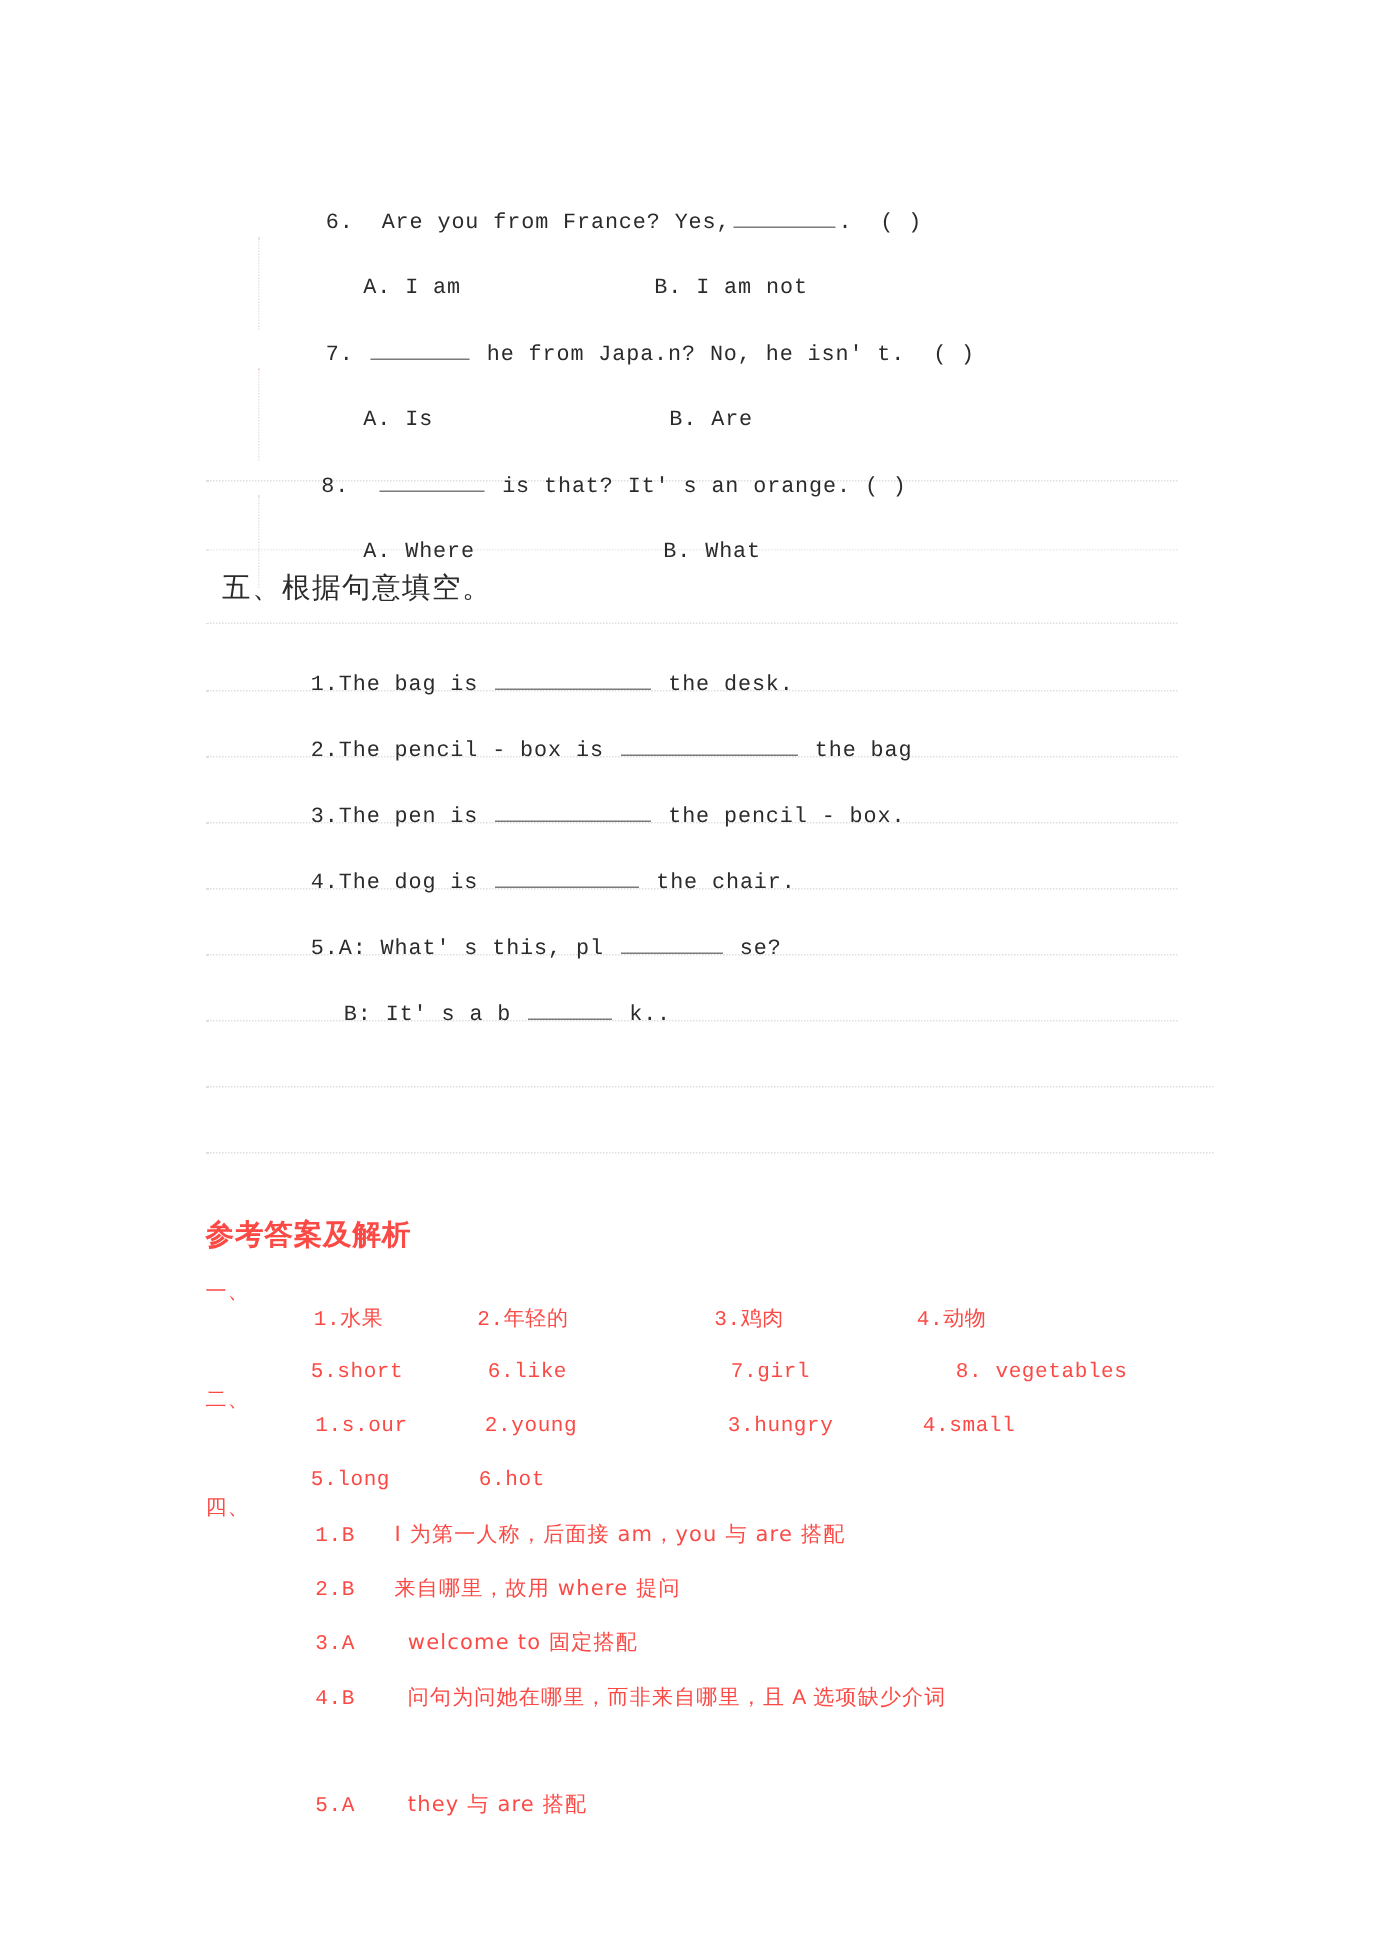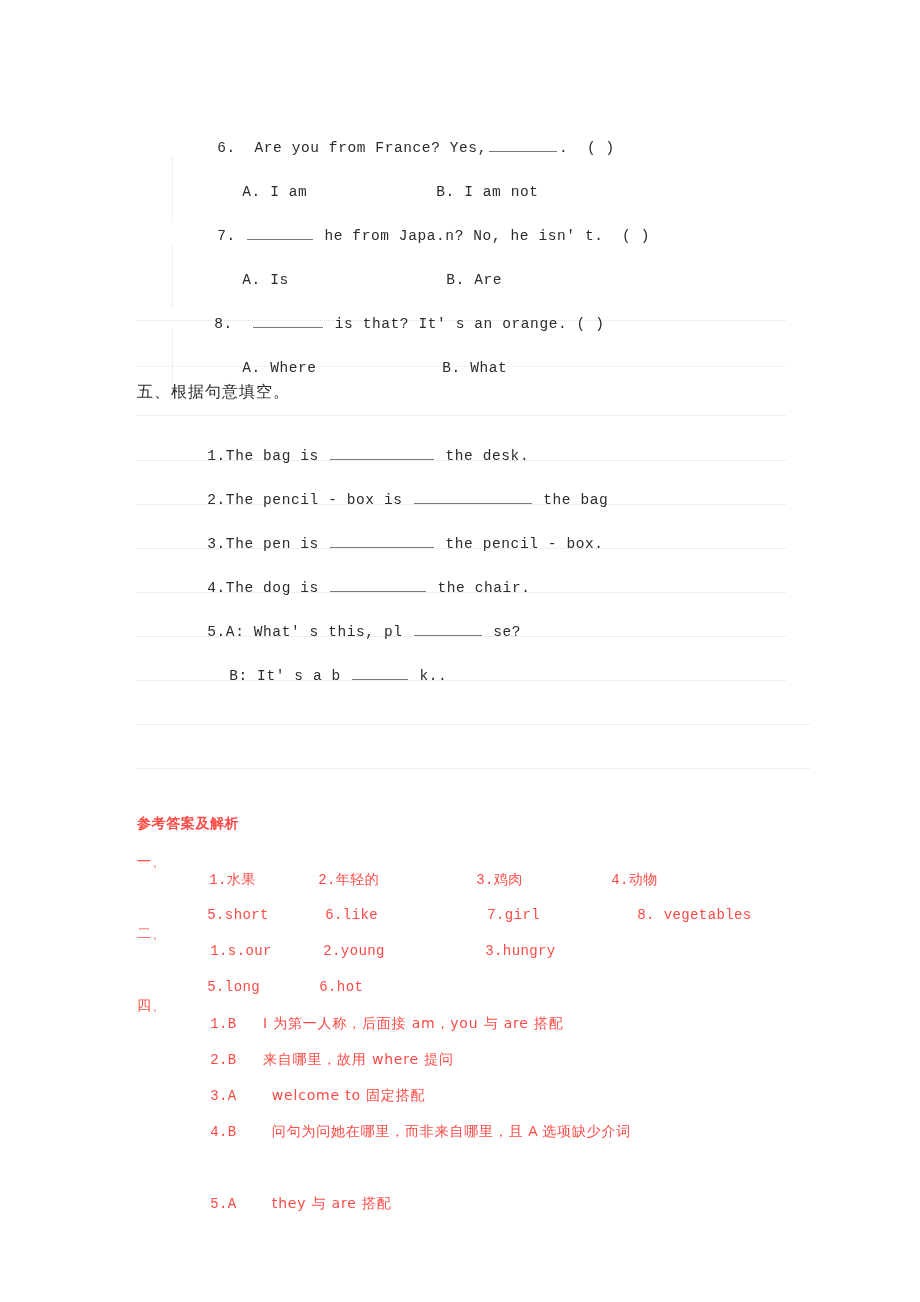--- a/index.html
+++ b/index.html
@@ -81,21 +81,21 @@
     font-size: 14px;
     line-height: 18px;
     letter-spacing: .4px;
   }
   .red.cjkred {
     font-family: "DejaVu Sans", "Liberation Sans", sans-serif;
     letter-spacing: .8px;
   }
   .red.heading {
     font-family: "DejaVu Sans", "Liberation Sans", sans-serif;
-    font-size: 14px;
+    font-size: 19px;
     font-weight: 700;
     letter-spacing: .6px;
   }
   .red .lbl { font-family: "Liberation Mono", "DejaVu Sans Mono", monospace; }
 
   .seg { display: inline-block; }
 </style>
 </head>
 <body>
 
@@ -140,21 +140,21 @@
   <div class="ln" style="left:177px; top:297px;text-align:right;">
     <span class="seg">8.</span><span class="seg">  </span><span class="blank" style="width:70px;"></span><span class="seg"> </span><span class="seg">is that? It' s an orange. ( )</span>
   </div>
   <div class="ln" style="left:205px; top:341px;">
     <span class="seg">A.</span><span class="seg"> </span><span class="seg">Where</span>
   </div>
   <div class="ln" style="left:405px; top:341px;">
     <span class="seg">B.</span><span class="seg"> </span><span class="seg">What</span>
   </div>
 
-  <div class="cjk" style="left:137px; top:382px; font-size:16px;">五、根据句意填空。</div>
+  <div class="cjk" style="left:148px; top:382px; font-size:19px;">五、根据句意填空。</div>
 
   <div class="ln" style="left:170px; top:429px;">
     <span class="seg">1.</span><span class="seg">The bag is</span><span class="seg"> </span><span class="blank" style="width:104px;"></span><span class="seg"> </span><span class="seg">the desk.</span>
   </div>
 
   <div class="ln" style="left:170px; top:473px;">
     <span class="seg">2.</span><span class="seg">The pencil - box is</span><span class="seg"> </span><span class="blank" style="width:118px;"></span><span class="seg"> </span><span class="seg">the bag</span>
   </div>
 
   <div class="ln" style="left:170px; top:517px;">
@@ -207,20 +207,23 @@
 
   <div class="red" style="left:175px; top:924px;">
     <span class="seg lbl">1.</span><span class="seg lbl">s.our</span>
   </div>
   <div class="red" style="left:288px; top:924px;">
     <span class="seg lbl">2.</span><span class="seg lbl">young</span>
   </div>
   <div class="red" style="left:450px; top:924px;">
     <span class="seg lbl">3.</span><span class="seg lbl">hungry</span>
   </div>
+  <div class="red" style="left:580px; top:924px;">
+    <span class="seg lbl">4.</span><span class="seg lbl">small</span>
+  </div>
 
   <div class="red" style="left:172px; top:960px;">
     <span class="seg lbl">5.</span><span class="seg lbl">long</span>
   </div>
   <div class="red" style="left:284px; top:960px;">
     <span class="seg lbl">6.</span><span class="seg lbl">hot</span>
   </div>
 
   <div class="red cjkred" style="left:137px; top:996px;">四、</div>
 

